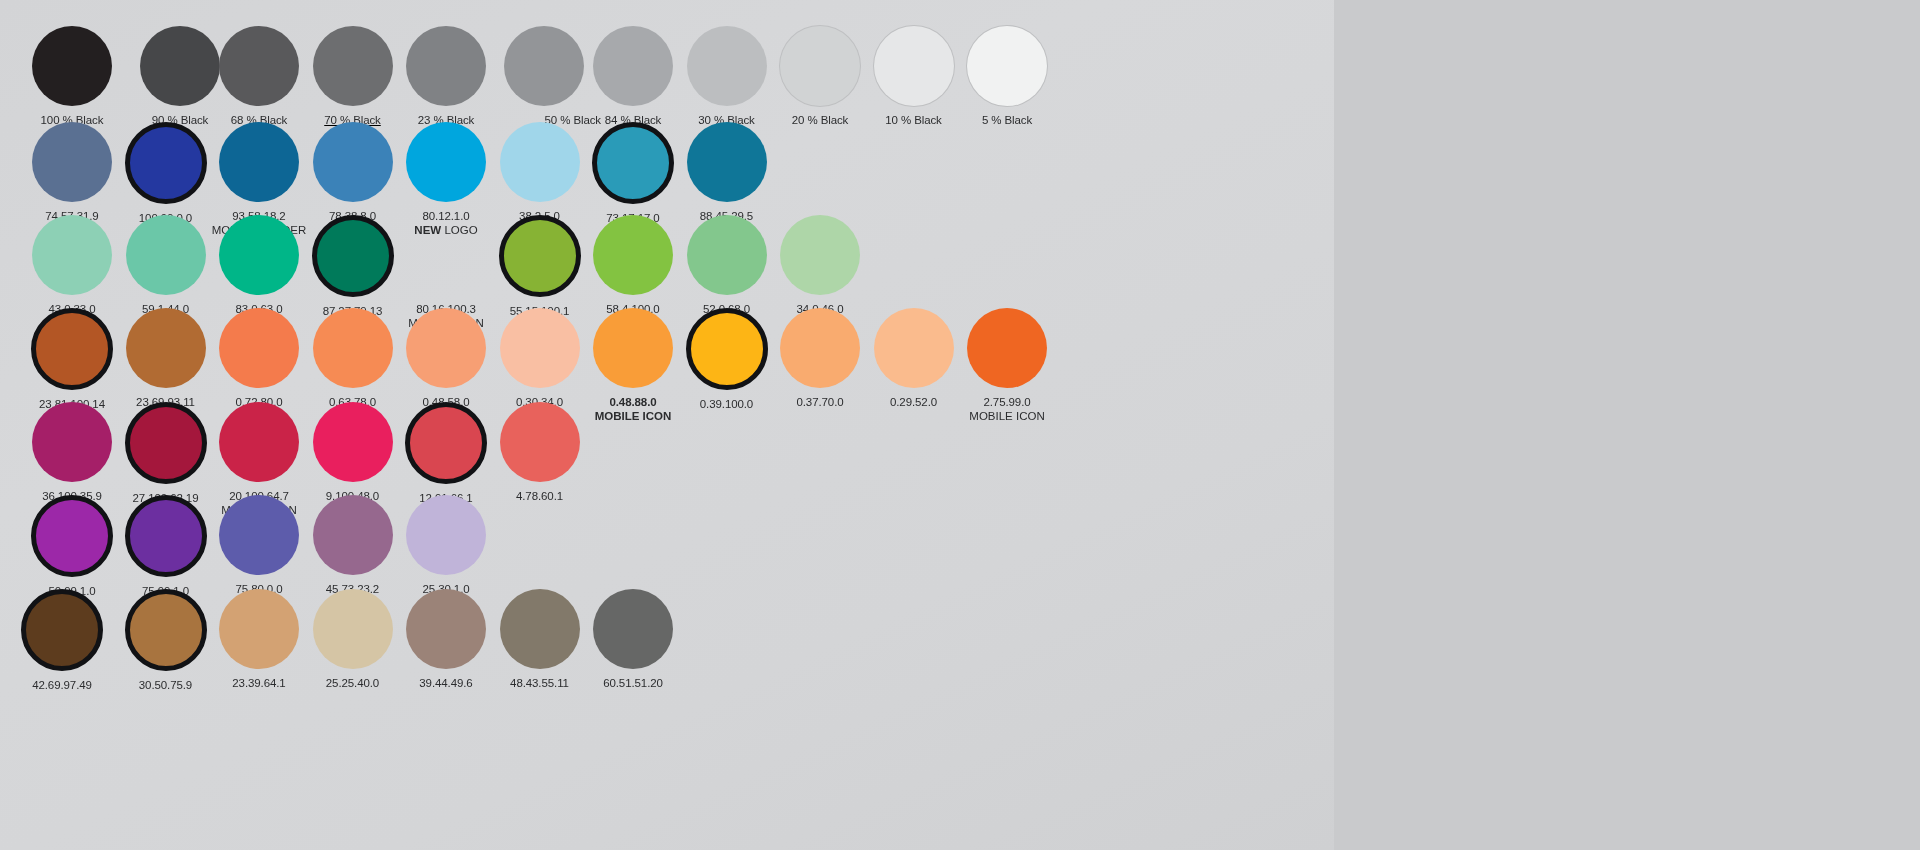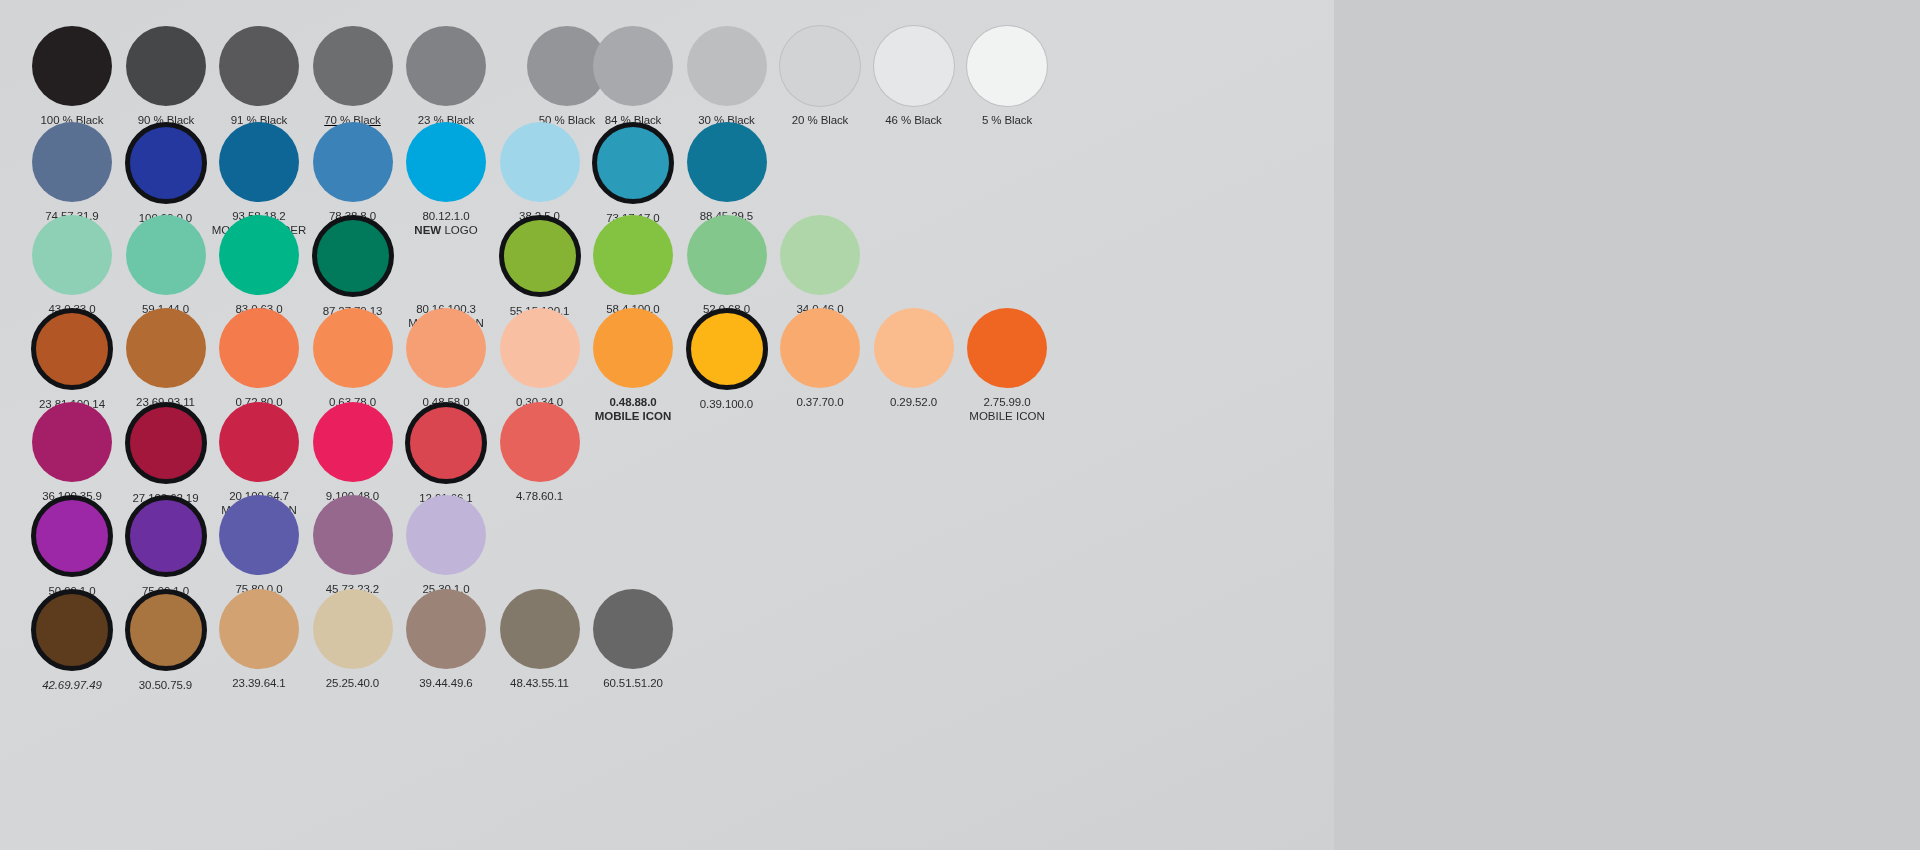--- a/index.html
+++ b/index.html
@@ -93,55 +93,55 @@
 
 <div id="canvas">
   <div id="artboard">
     <div id="artboard-shade"></div>
     <div id="rows-host">
         <div class="row" style="top: 26px;">
           <div class="cell" style="left: 15px;">
             <div class="swatch" style="background: rgb(35, 31, 32);"></div>
             <div class="lbl">100 % Black</div>
           </div>
-          <div class="cell" style="left: 109px;">
+          <div class="cell" style="left: 123px;">
             <div class="swatch" style="background: rgb(70, 71, 73);"></div>
             <div class="lbl">90 % Black</div>
           </div>
           <div class="cell" style="left: 202px;">
             <div class="swatch" style="background: rgb(89, 89, 91);"></div>
-            <div class="lbl">91 % Black</div>
+            <div class="lbl">68 % Black</div>
           </div>
           <div class="cell" style="left: 295.5px; text-decoration: underline;">
             <div class="swatch" style="background: rgb(109, 110, 112);"></div>
             <div class="lbl">70 % Black</div>
           </div>
           <div class="cell" style="left: 389px;">
             <div class="swatch" style="background: rgb(128, 130, 133);"></div>
             <div class="lbl">23 % Black</div>
           </div>
-          <div class="cell" style="left: 510px;">
+          <div class="cell" style="left: 487px; text-align: right;">
             <div class="swatch" style="background: rgb(147, 149, 152);"></div>
             <div class="lbl">50 % Black</div>
           </div>
           <div class="cell" style="left: 576px;">
             <div class="swatch" style="background: rgb(167, 169, 172);"></div>
             <div class="lbl">84 % Black</div>
           </div>
           <div class="cell" style="left: 669.5px;">
             <div class="swatch" style="background: rgb(188, 190, 192);"></div>
             <div class="lbl">30 % Black</div>
           </div>
           <div class="cell" style="left: 763px;">
             <div class="swatch hairline" style="background: rgb(209, 211, 212);"></div>
             <div class="lbl">20 % Black</div>
           </div>
           <div class="cell" style="left: 856.5px;">
             <div class="swatch hairline" style="background: rgb(230, 231, 232);"></div>
-            <div class="lbl">46 % Black</div>
+            <div class="lbl">10 % Black</div>
           </div>
           <div class="cell" style="left: 950px;">
             <div class="swatch hairline" style="background: rgb(241, 242, 242);"></div>
             <div class="lbl">5 % Black</div>
           </div>
         </div>
         <div class="row" style="top: 122px;">
           <div class="cell" style="left: 15px;">
             <div class="swatch" style="background: rgb(90, 112, 146);"></div>
             <div class="lbl">74.57.31.9</div>
@@ -308,21 +308,21 @@
           <div class="cell" style="left: 295.5px;">
             <div class="swatch" style="background: rgb(150, 104, 142);"></div>
             <div class="lbl">45.73.23.2</div>
           </div>
           <div class="cell" style="left: 389px;">
             <div class="swatch" style="background: rgb(192, 180, 217);"></div>
             <div class="lbl">25.30.1.0</div>
           </div>
         </div>
         <div class="row" style="top: 589px;">
-          <div class="cell" style="left: 15px; font-style: italic;">
+          <div class="cell" style="left: 5px;">
             <div class="swatch ringed" style="background: rgb(93, 60, 30);"></div>
             <div class="lbl">42.69.97.49</div>
           </div>
           <div class="cell" style="left: 108.5px;">
             <div class="swatch ringed" style="background: rgb(168, 116, 63);"></div>
             <div class="lbl">30.50.75.9</div>
           </div>
           <div class="cell" style="left: 202px;">
             <div class="swatch" style="background: rgb(211, 162, 115);"></div>
             <div class="lbl">23.39.64.1</div>

